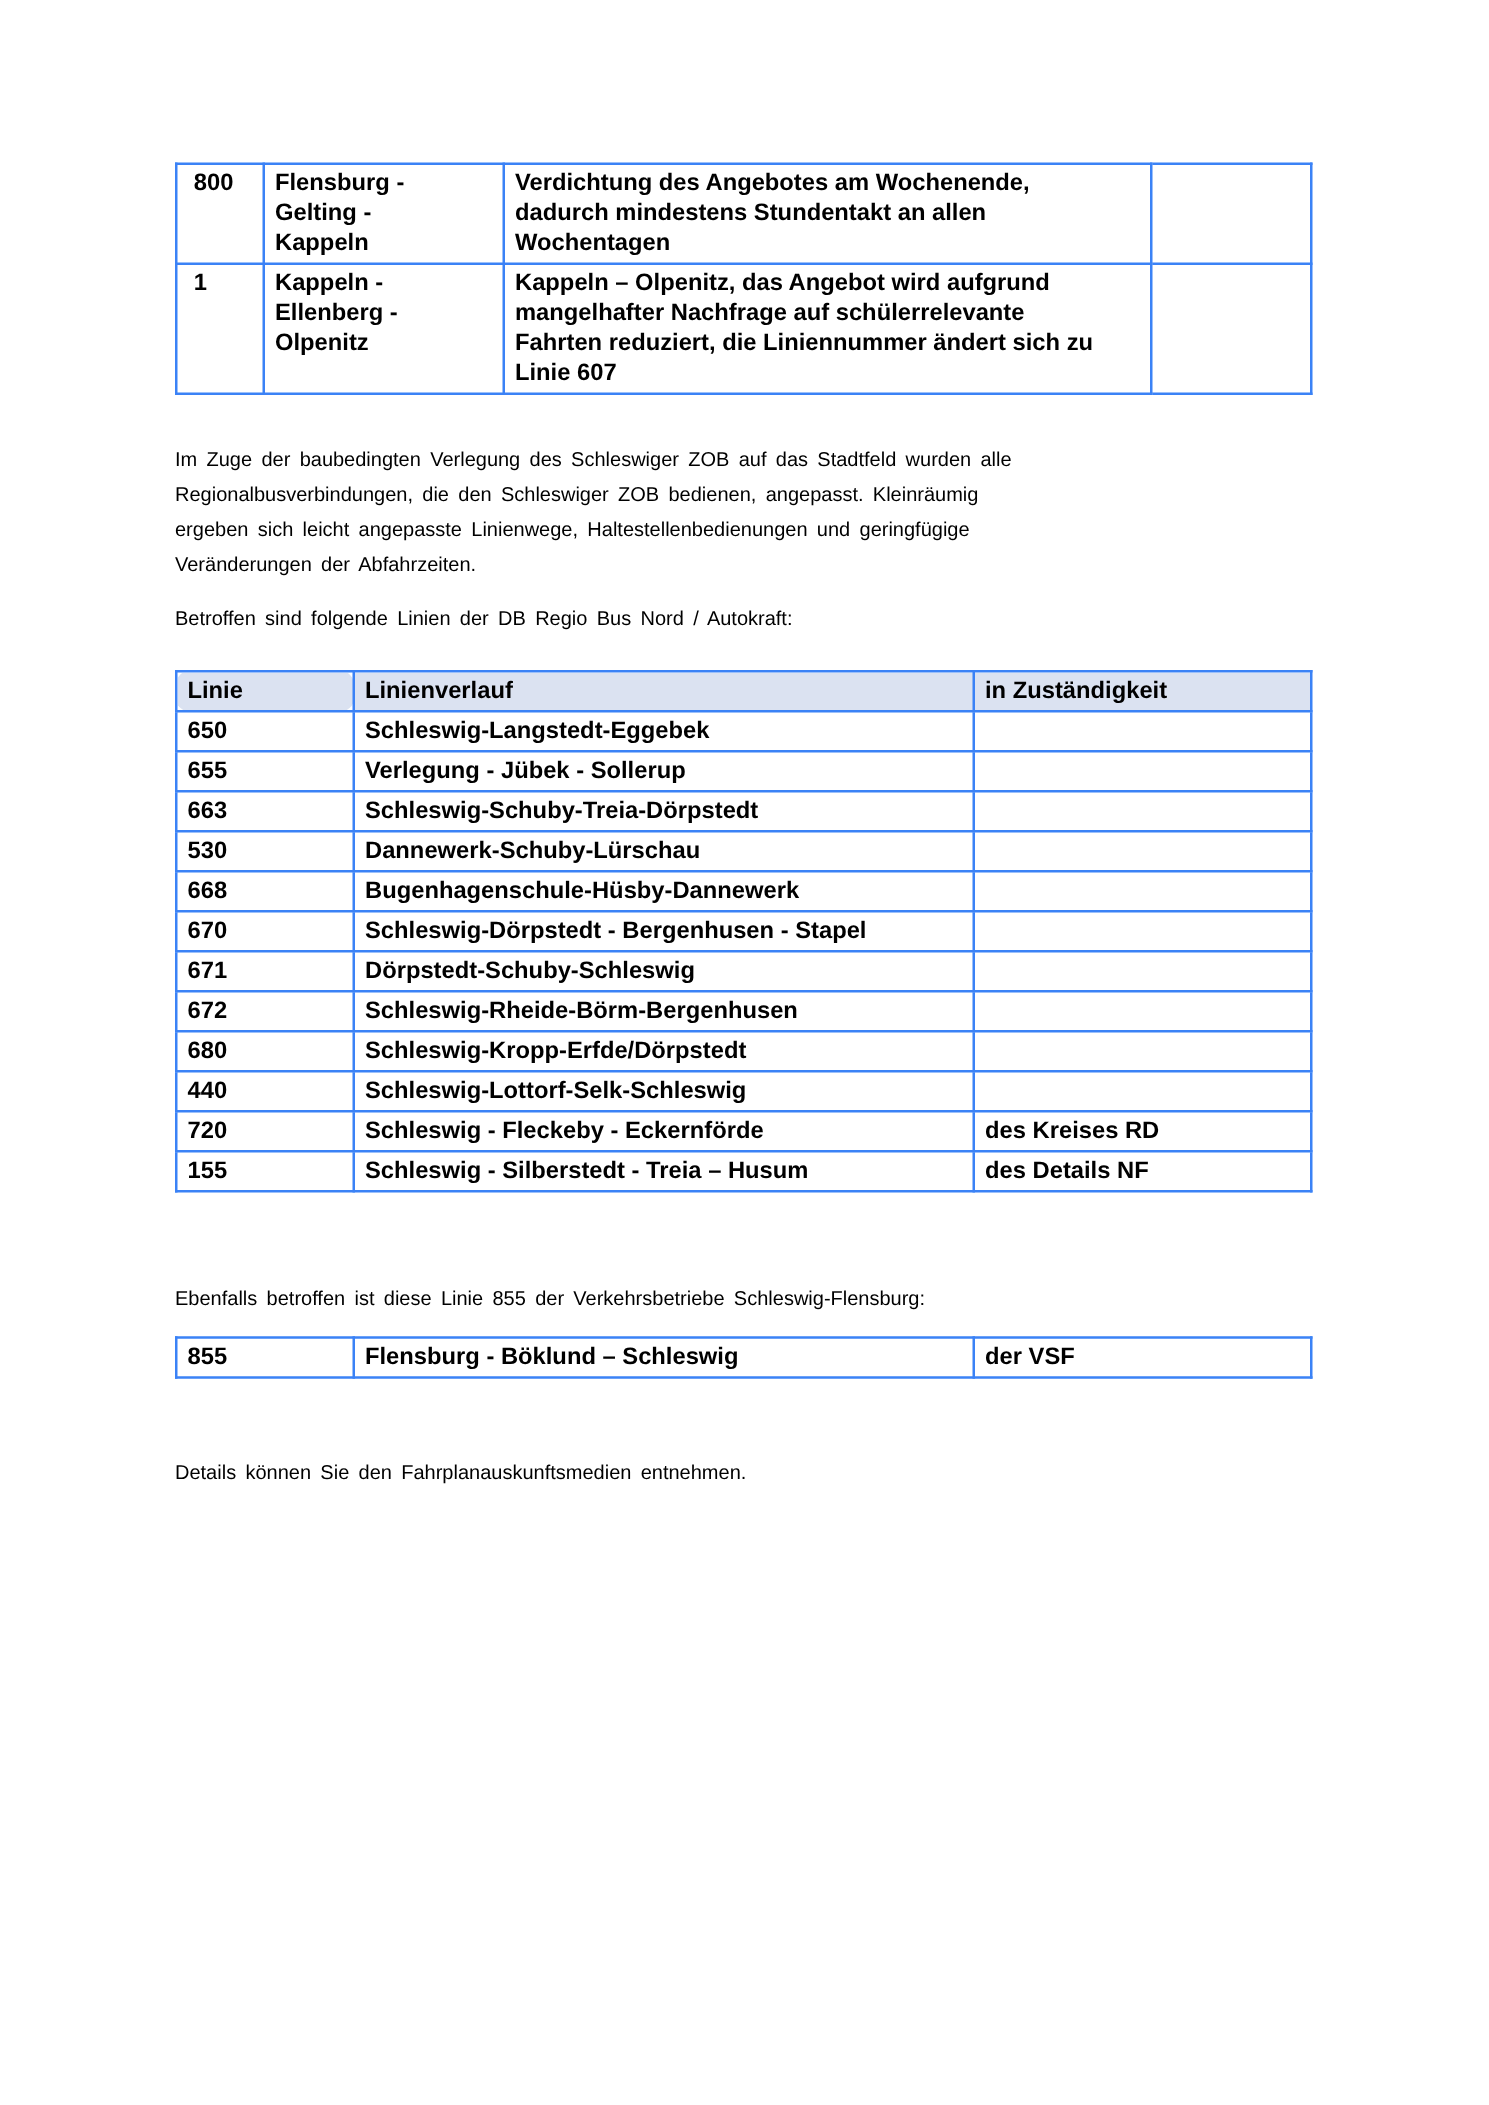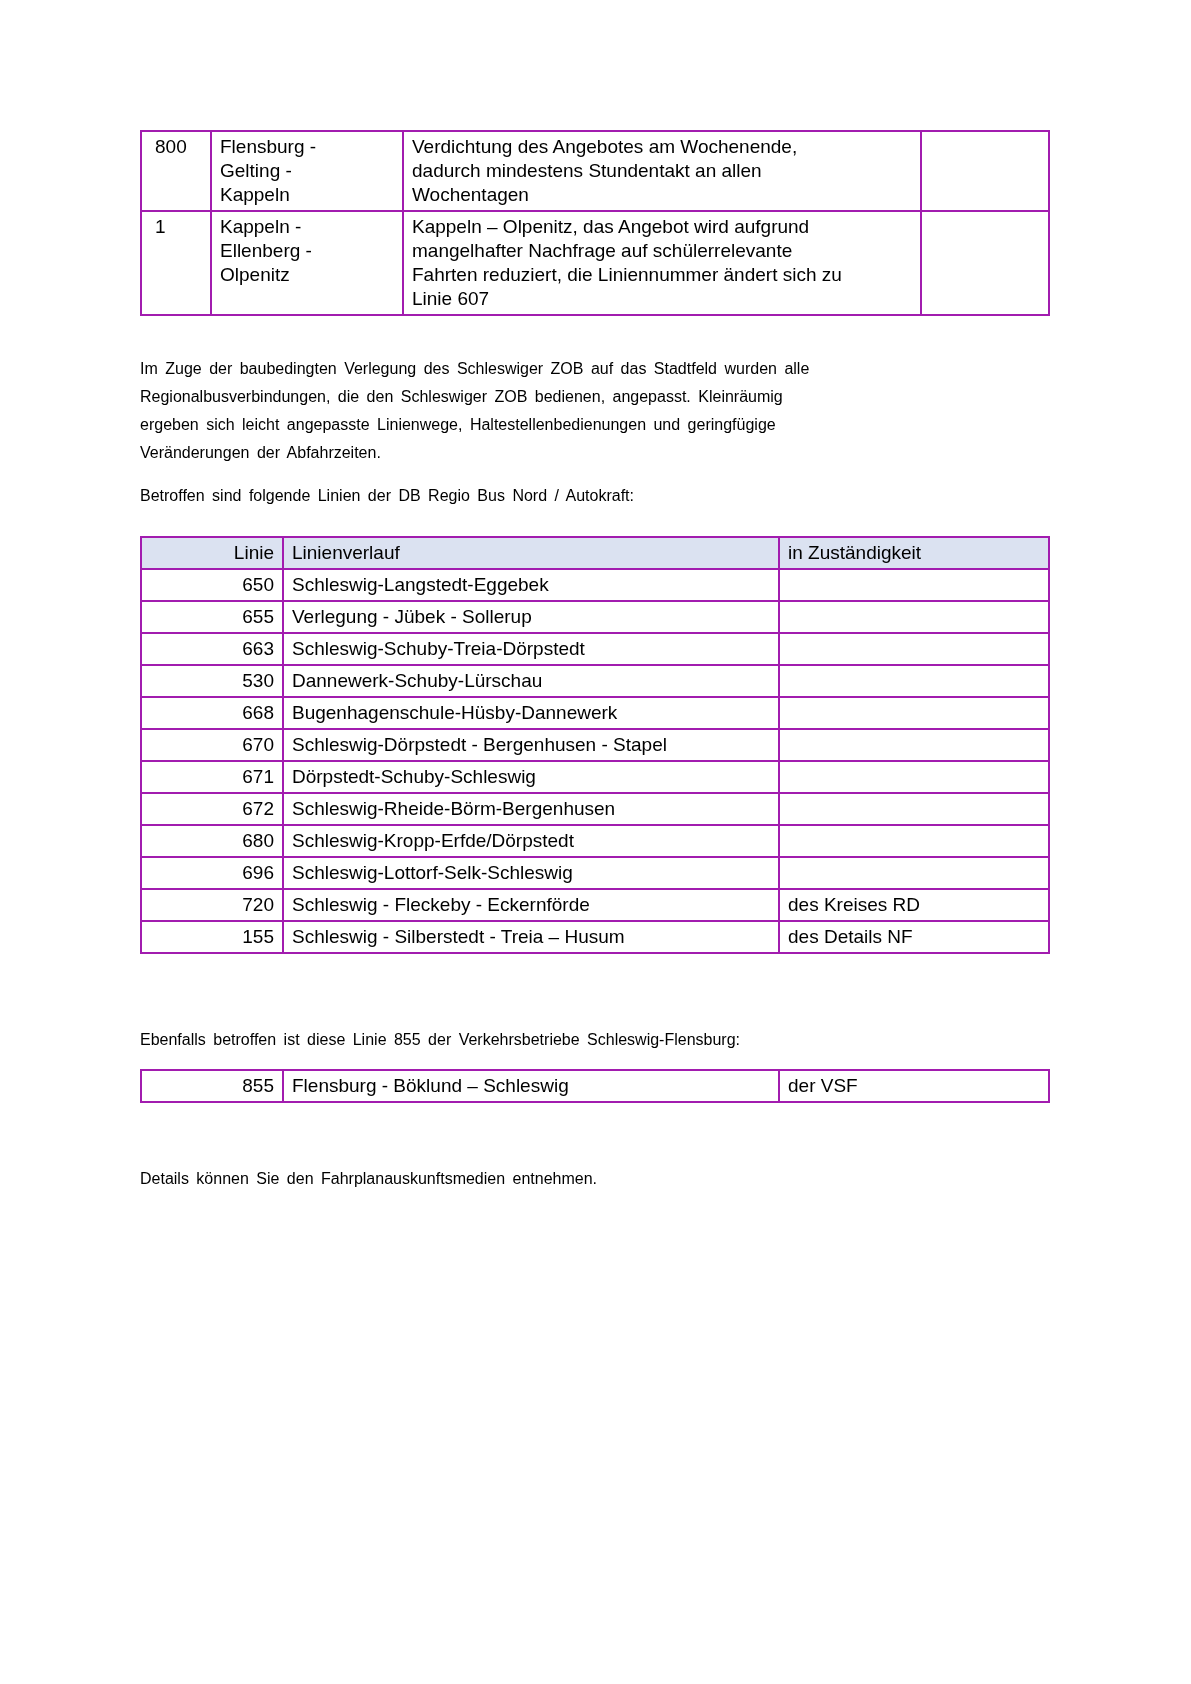--- a/index.html
+++ b/index.html
@@ -20,30 +20,30 @@
     padding: 130px 143px 0 140px;
   }
   table {
     border-collapse: collapse;
     table-layout: fixed;
     width: 908px;
     font-size: 19px;
     line-height: 24px;
   }
   td, th {
-    border: 2px solid #a21caf;
+    border: 2px solid #3b82f6;
     padding: 3px 8px;
     vertical-align: top;
     overflow: hidden;
     white-space: pre-line;
-    font-weight: normal;
+    font-weight: bold;
     text-align: left;
   }
   .c-linenum {
-    text-align: right;
+    border-radius: 10px;
   }
   .t1-linenum {
     text-align: left;
     padding-left: 13px;
   }
   thead th.header-cell {
     background: #dbe2f1;
   }
   .para {
     font-size: 16px;
@@ -163,21 +163,21 @@
           <td class="c-linenum">672</td>
           <td>Schleswig-Rheide-Börm-Bergenhusen</td>
           <td></td>
         </tr>
         <tr>
           <td class="c-linenum">680</td>
           <td>Schleswig-Kropp-Erfde/Dörpstedt</td>
           <td></td>
         </tr>
         <tr>
-          <td class="c-linenum">696</td>
+          <td class="c-linenum">440</td>
           <td>Schleswig-Lottorf-Selk-Schleswig</td>
           <td></td>
         </tr>
         <tr>
           <td class="c-linenum">720</td>
           <td>Schleswig - Fleckeby - Eckernförde</td>
           <td>des Kreises RD</td>
         </tr>
         <tr>
           <td class="c-linenum">155</td>

